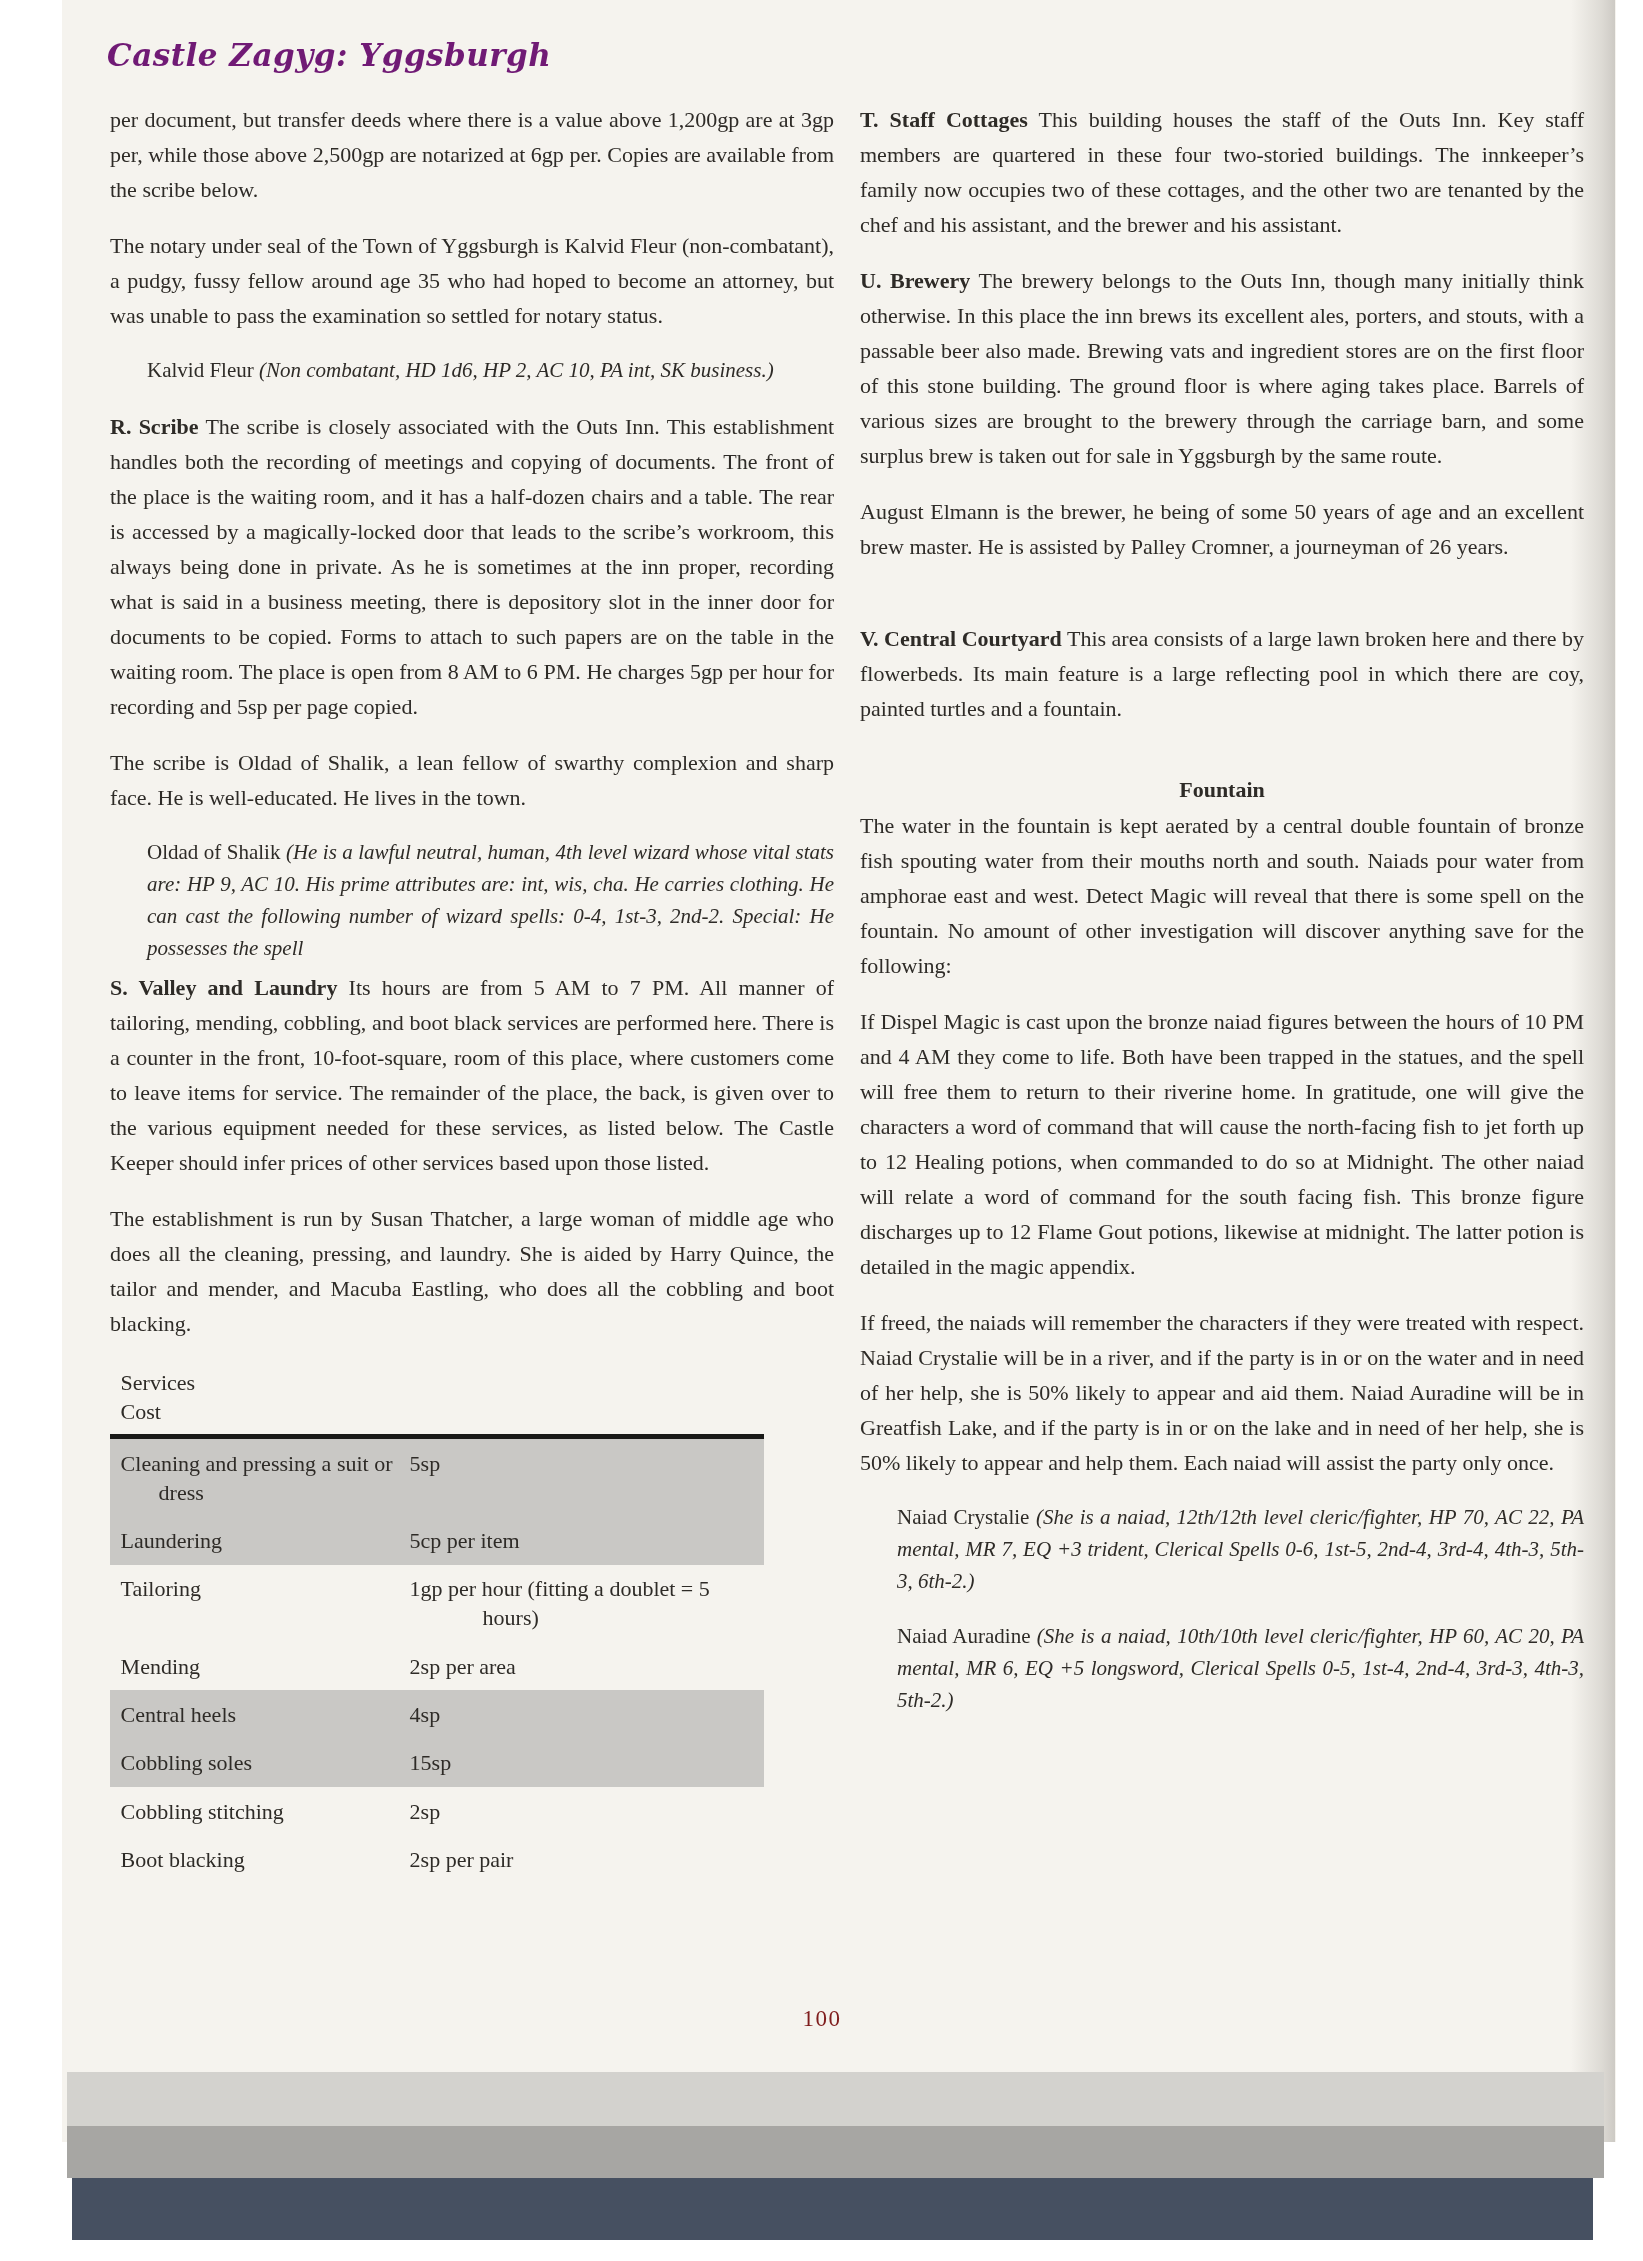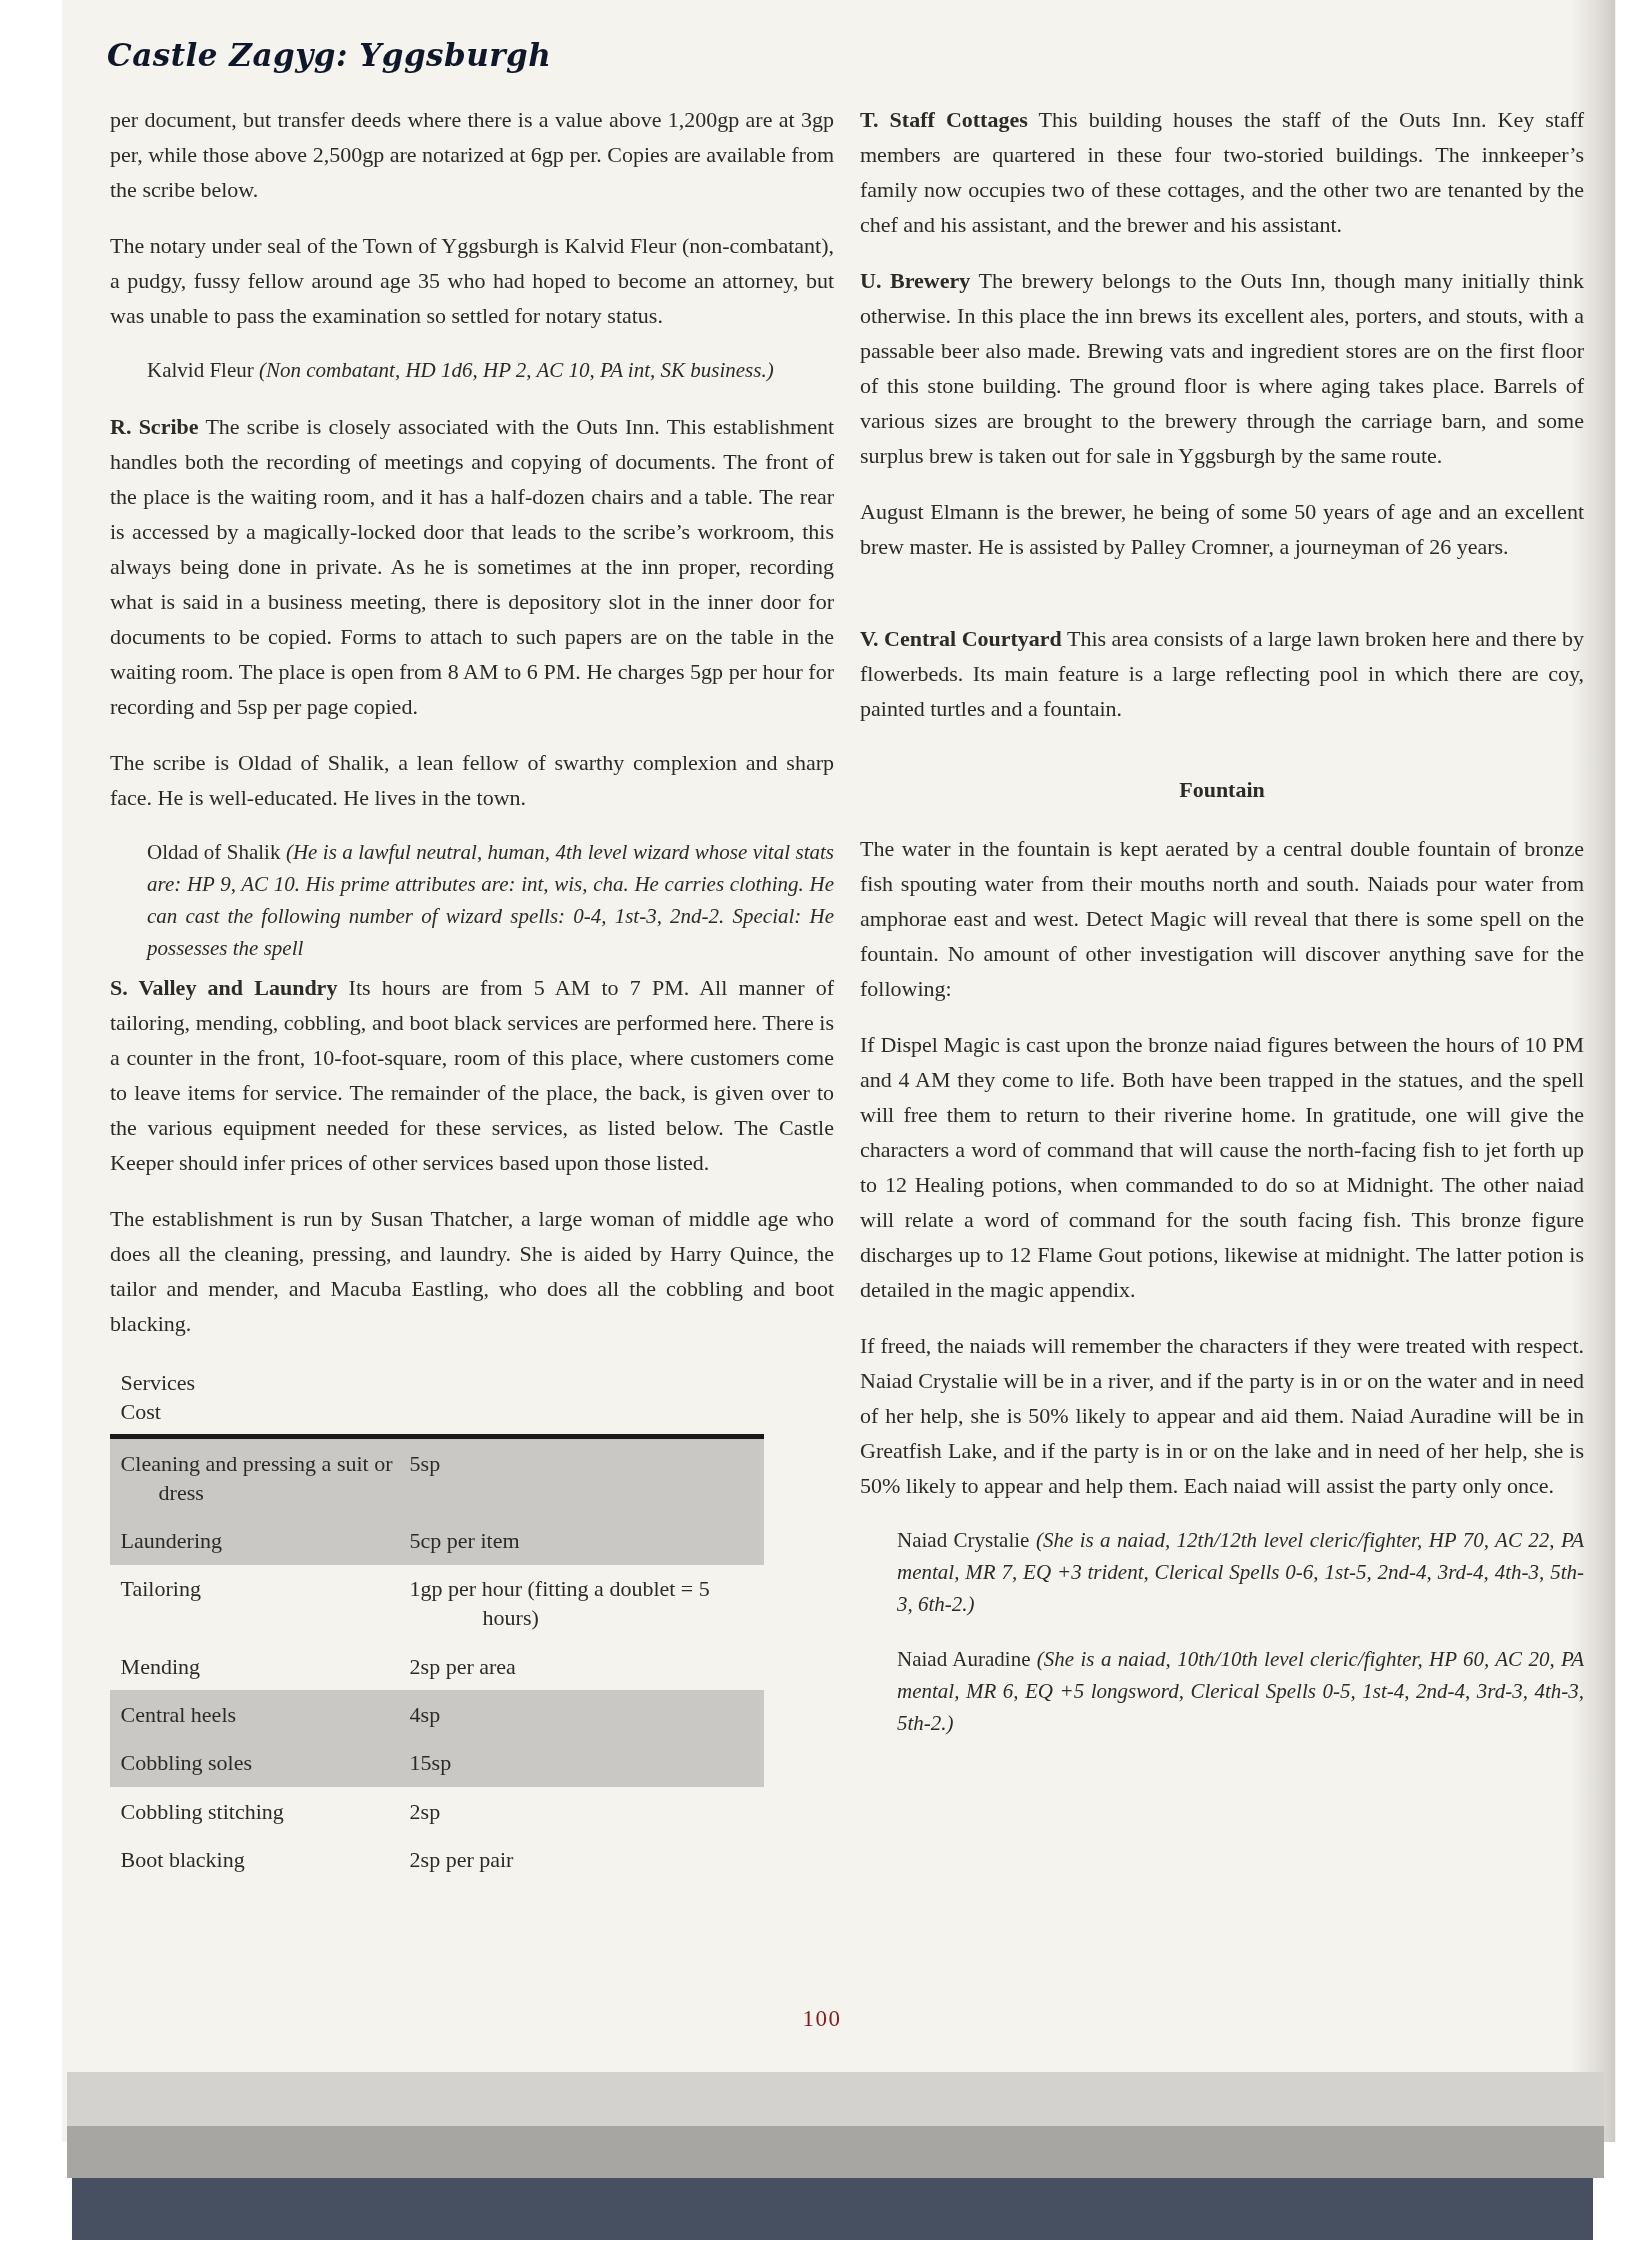--- a/index.html
+++ b/index.html
@@ -8,34 +8,34 @@
   #paper{position:absolute;left:62px;top:0;width:1554px;height:2142px;background:#f5f3ee;}
   #paper-shadow-right{position:absolute;left:1571px;top:0;width:44px;height:2142px;
         background:linear-gradient(to right, rgba(120,112,100,0) 0%, rgba(110,104,95,0.18) 70%, rgba(100,95,88,0.28) 100%);}
   .scan-band{position:absolute;}
   #band-light{left:67px;top:2072px;width:1537px;height:54px;background:#d3d2ce;}
   #band-mid{left:67px;top:2126px;width:1537px;height:52px;background:#a7a6a3;}
   #band-dark{left:72px;top:2178px;width:1521px;height:62px;background:#465061;}
 
   #title{position:absolute;left:107px;top:37px;width:774px;
          font-family:"DejaVu Serif", serif;font-style:italic;font-weight:bold;
-         font-size:31px;letter-spacing:0.5px;color:#0f172a;}
+         font-size:31px;letter-spacing:0.5px;color:#701a75;}
 
   .col{position:absolute;top:102px;width:724px;font-size:22px;line-height:35px;text-align:justify;}
   #col-left{left:110px;}
   #col-right{left:860px;}
 
   .para{margin:0 0 21px 0;}
   .runin{font-weight:700;}
   .stat{margin:3.9px 0 23px 37px;font-size:21px;line-height:32px;text-align:justify;}
   .stat .stat-name{font-style:normal;}
   .stat i{font-style:italic;}
   .stat.cont{margin-top:-3.9px;}
   .gap-top{margin-top:57px;}
-  .subhead{margin:46px 0 24px 0;font-weight:700;text-align:center;font-size:22px;}
+  .subhead{margin:46px 0 1px 0;font-weight:700;text-align:center;font-size:22px;}
 
   
   .svc-table{margin-top:27px;width:654px;font-size:22px;line-height:29px;text-align:left;}
   .thead{display:flex;padding:0 0 8.7px 10.6px;font-size:22px;flex-direction:column;}
   .thead .c1{width:289px;padding-right:9.7px;}
   .rule{height:4.4px;background:#191917;}
   .trow{display:flex;align-items:flex-start;padding:9.7px 0 9.7px 10.6px;}
   .trow .c1{width:289px;padding-right:9.7px;box-sizing:border-box;
             padding-left:38px;text-indent:-38px;}
   .trow .c2{flex:1;padding-left:73px;text-indent:-73px;}

